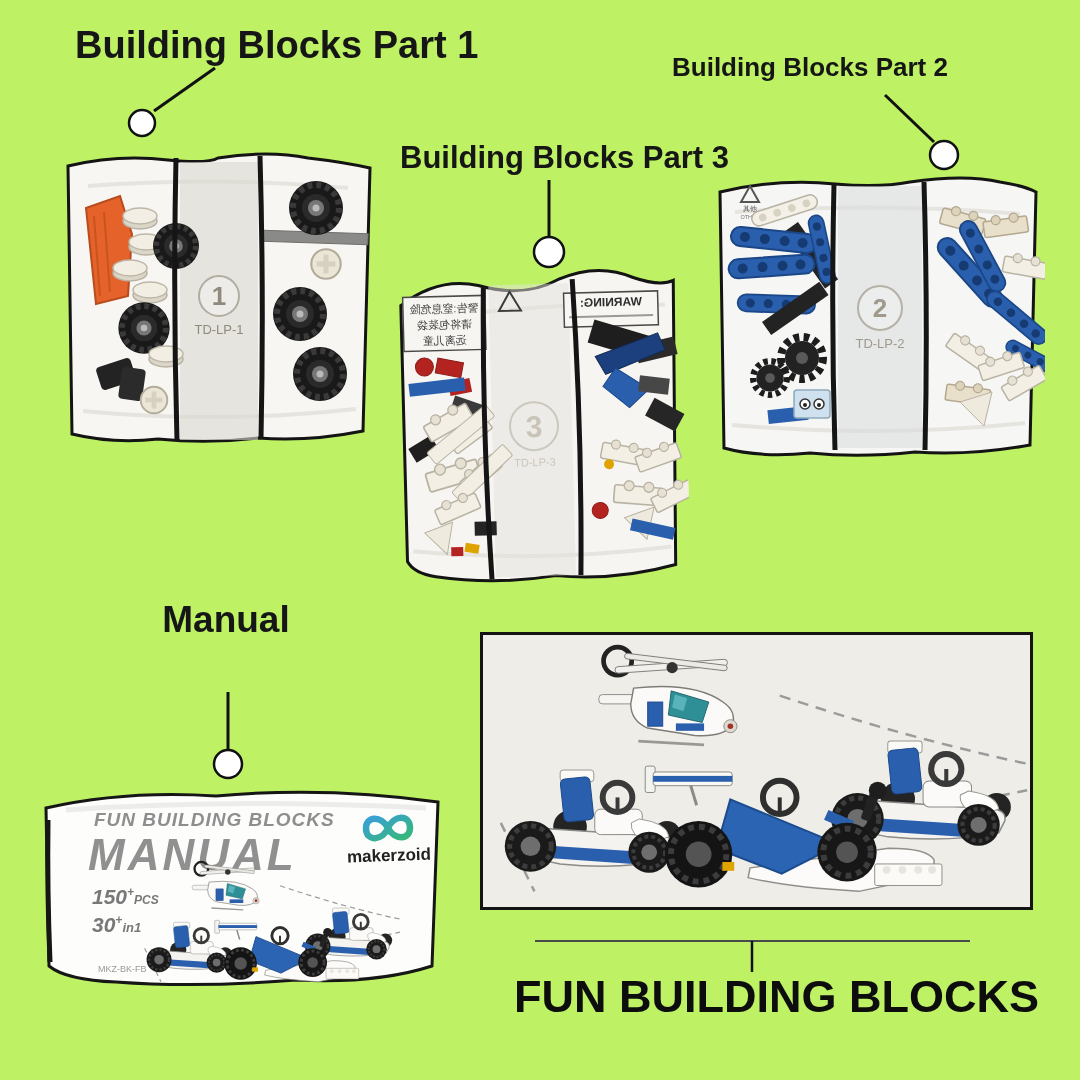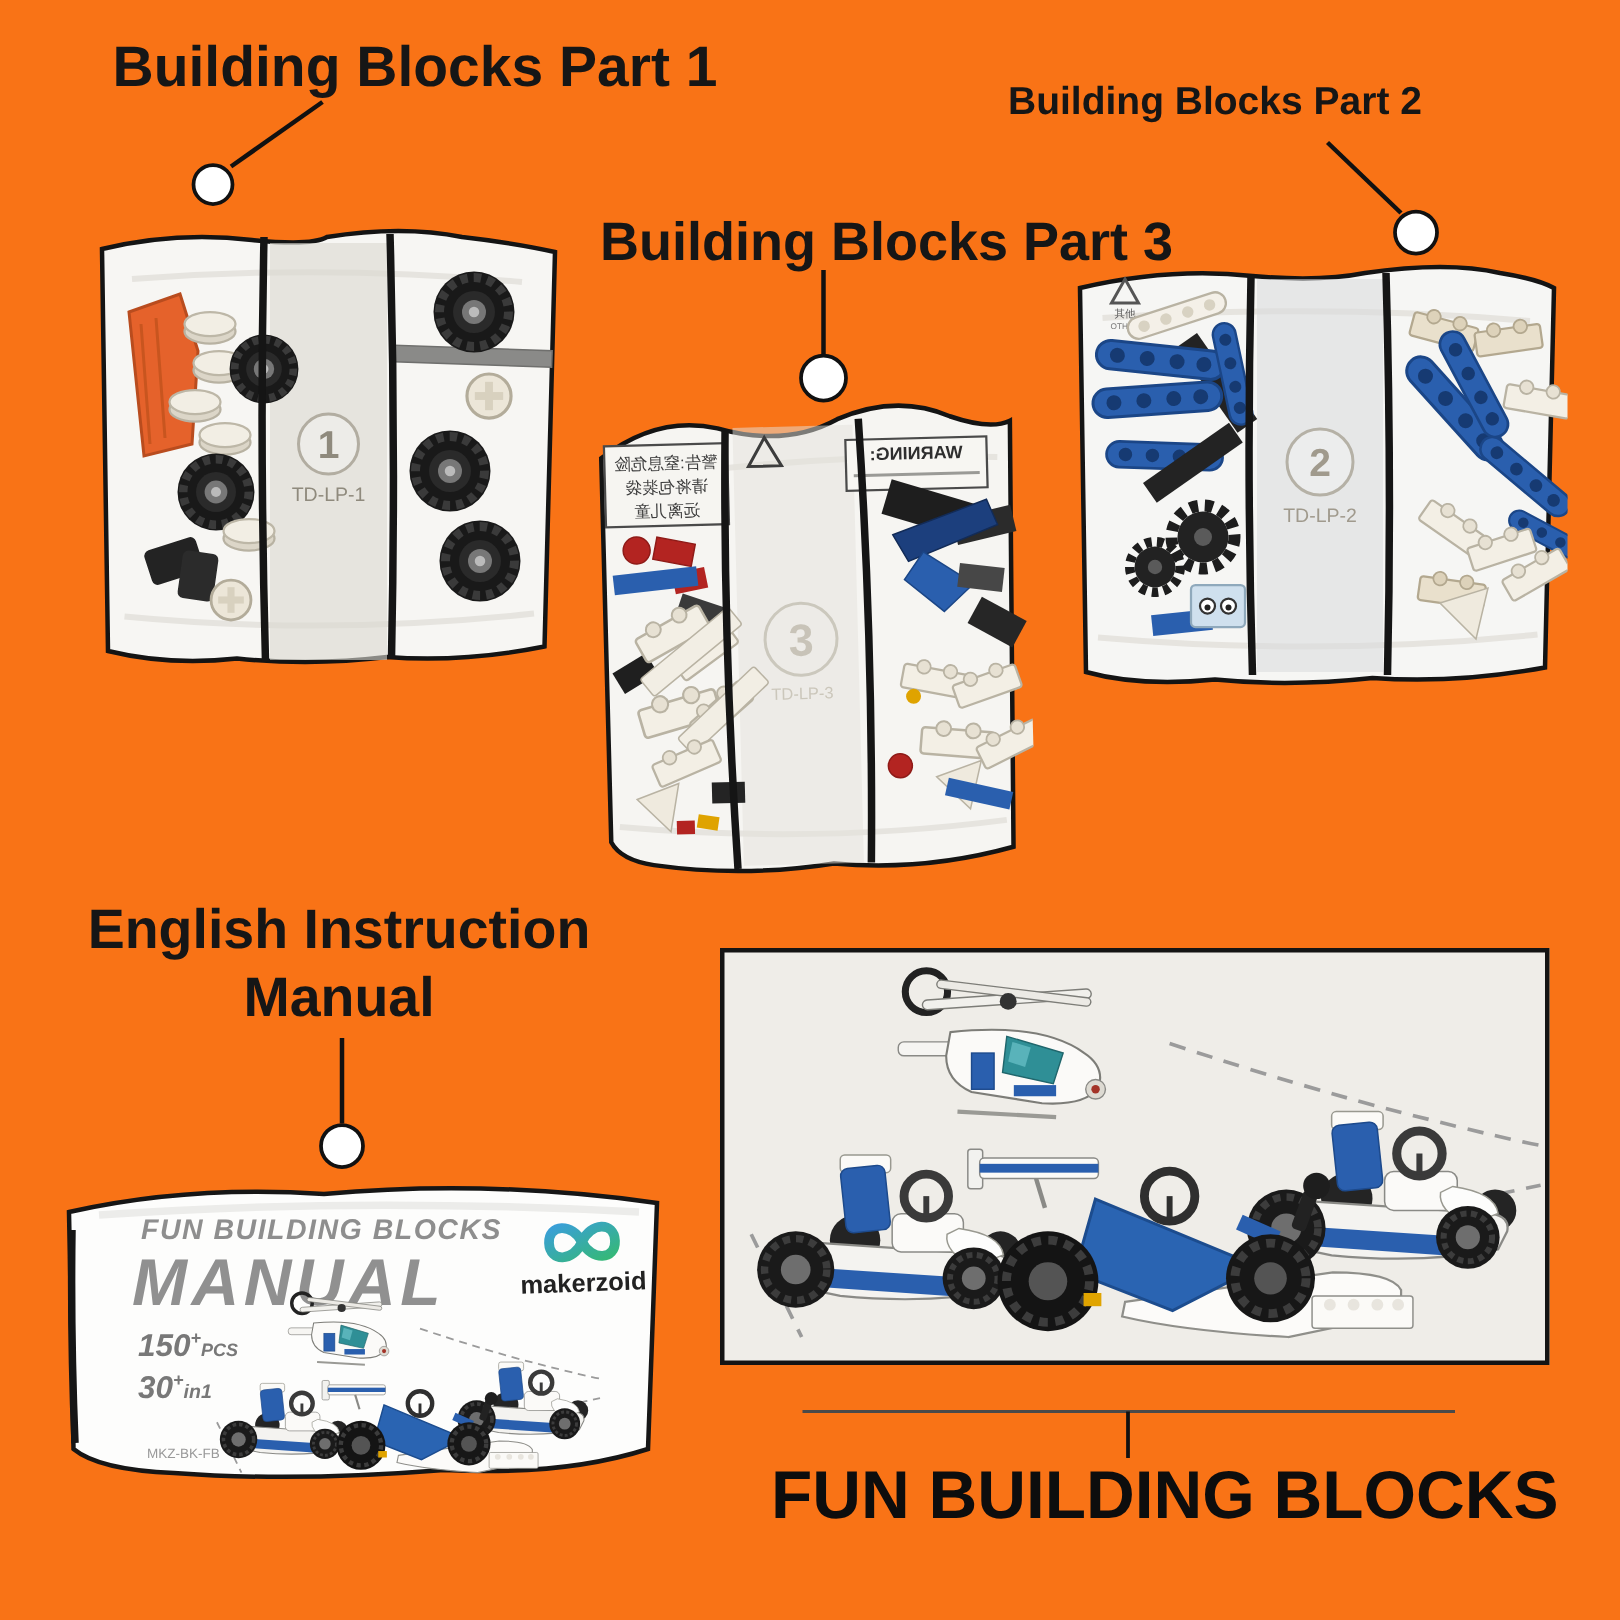--- a/index.html
+++ b/index.html
@@ -1,22 +1,22 @@
 <!DOCTYPE html>
 <html><head>
 <meta charset="utf-8">
 <style>
   html,body{margin:0;padding:0;background:#ffffff;}
-  #canvas{position:relative;width:1080px;height:1080px;background:#f97316;overflow:hidden;
+  #canvas{position:relative;width:1080px;height:1080px;background:#bef264;overflow:hidden;
           font-family:"Liberation Sans", sans-serif;}
   .abs{position:absolute;}
   .callout-title{font-weight:800;color:#161616;letter-spacing:0;line-height:1.15;white-space:nowrap;}
   #title-part1{left:75px;top:24px;font-size:38px;}
   #title-part2{left:672px;top:53px;font-size:26px;}
-  #title-part3{left:400px;top:140px;font-size:36px;}
+  #title-part3{left:400px;top:140px;font-size:31px;}
   #title-manual{left:40px;top:597px;width:372px;font-size:37px;font-weight:800;color:#161616;
                 text-align:center;line-height:1.22;}
   #title-product{left:500px;top:971px;width:553px;font-size:45px;font-weight:800;color:#0d0d0d;
                  text-align:center;white-space:nowrap;}
   #frame-image{left:480px;top:632px;width:547px;height:272px;border:3px solid #141414;background:#efede8;}
   #bag1-svg{left:58px;top:146px;}
   #bag3-svg{left:392px;top:258px;transform:rotate(-1.5deg);}
   #bag2-svg{left:710px;top:170px;}
   #manual-svg{left:36px;top:780px;}
   svg{display:block;}
@@ -166,21 +166,20 @@
       <circle cx="228" cy="764" r="14"></circle>
     </g>
     <line x1="535" y1="941" x2="970" y2="941" stroke="#4a4a4a" stroke-width="2"></line>
     <line x1="752" y1="941" x2="752" y2="972" stroke="#111111" stroke-width="2.5"></line>
   </svg>
 
   <div id="title-part1" class="abs callout-title">Building Blocks Part 1</div>
   <div id="title-part2" class="abs callout-title">Building Blocks Part 2</div>
   <div id="title-part3" class="abs callout-title">Building Blocks Part 3</div>
   <div id="title-manual" class="abs">
-    <div>English Instruction</div>
     <div>Manual</div>
   </div>
   <div id="title-product" class="abs">FUN BUILDING BLOCKS</div>
 
   <svg id="bag1-svg" class="abs" width="320" height="305" viewBox="0 0 320 305">
     <path d="M10,20 Q60,8 110,14 Q150,18 160,12 Q210,4 250,12 Q285,16 312,22 L305,285 Q250,296 200,292 Q150,298 100,293 Q55,298 14,288 Z" fill="#f7f6f3" stroke="#141414" stroke-width="3"></path>
     <path d="M30,40 Q160,30 290,42 M25,265 Q160,278 298,263" stroke="#e6e4df" stroke-width="4" fill="none"></path>
     <rect x="122" y="16" width="78" height="278" fill="#dbd8d1" opacity="0.6"></rect>
     <g>
       <path d="M28,62 L62,50 L74,88 L70,150 L38,158 Z" fill="#e5622b" stroke="#b94c1e" stroke-width="2"></path>

